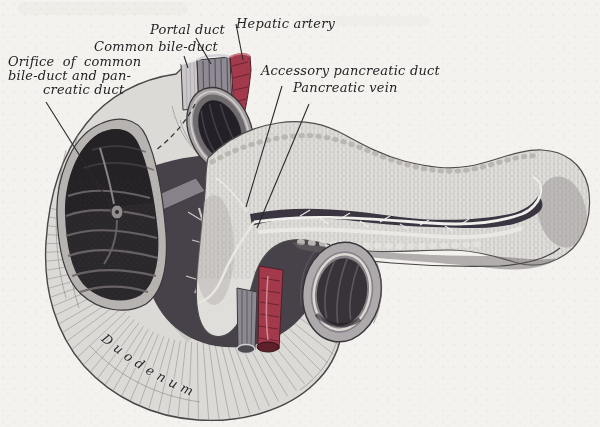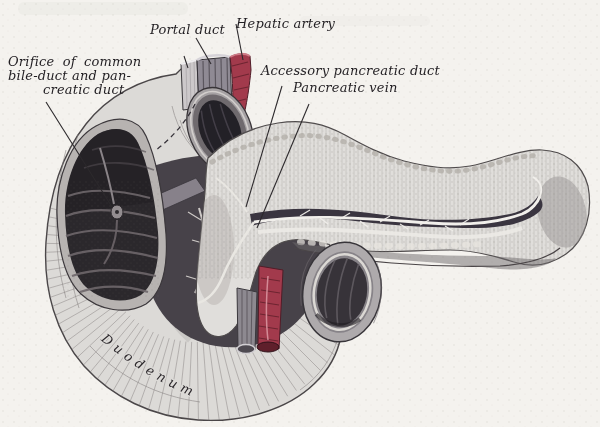--- a/index.html
+++ b/index.html
@@ -376,20 +376,21 @@
     <line x1="196" y1="38" x2="211" y2="64"></line>
     <line x1="184" y1="56" x2="188" y2="68"></line>
     <line x1="46" y1="102" x2="112" y2="207"></line>
     <line x1="282" y1="86" x2="246" y2="207"></line>
     <line x1="309" y1="104" x2="257" y2="228"></line>
   </g>
 </svg>
 
 <div class="lbl" style="left:192px;top:17px;margin-left:44px;">Hepatic artery</div>
 <div class="lbl" style="left:150px;top:23px;">Portal duct</div>
+<div class="lbl" style="left:94px;top:40px;">Common bile-duct</div>
 <div class="lbl" style="left:8px;top:55px;">
   <span class="ln wide">Orifice of common</span>
   <span class="ln ind1">bile-duct and pan-</span>
   <span class="ln ind2">creatic duct</span>
 </div>
 <div class="lbl" style="left:261px;top:64px;">Accessory pancreatic duct</div>
 <div class="lbl" style="left:293px;top:81px;">Pancreatic vein</div>
 
 </div>
 

